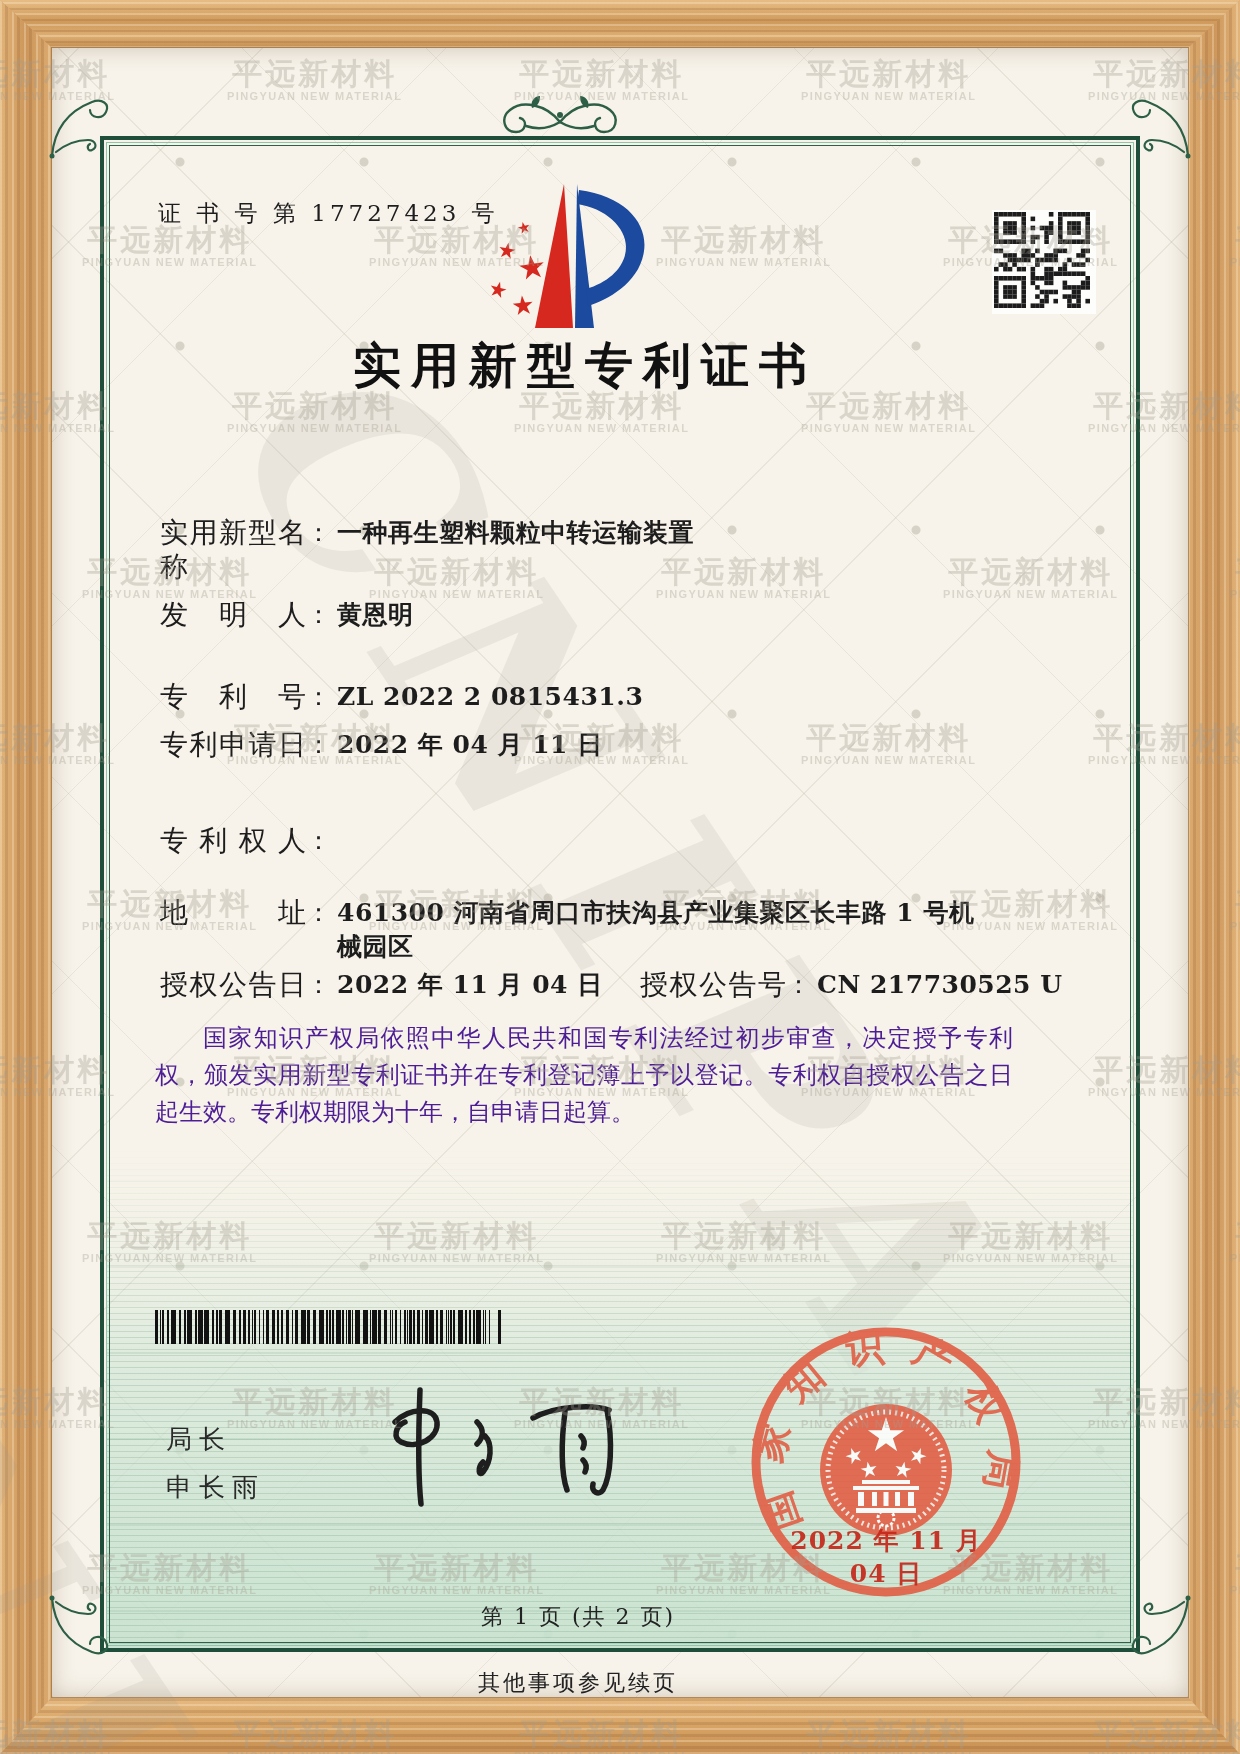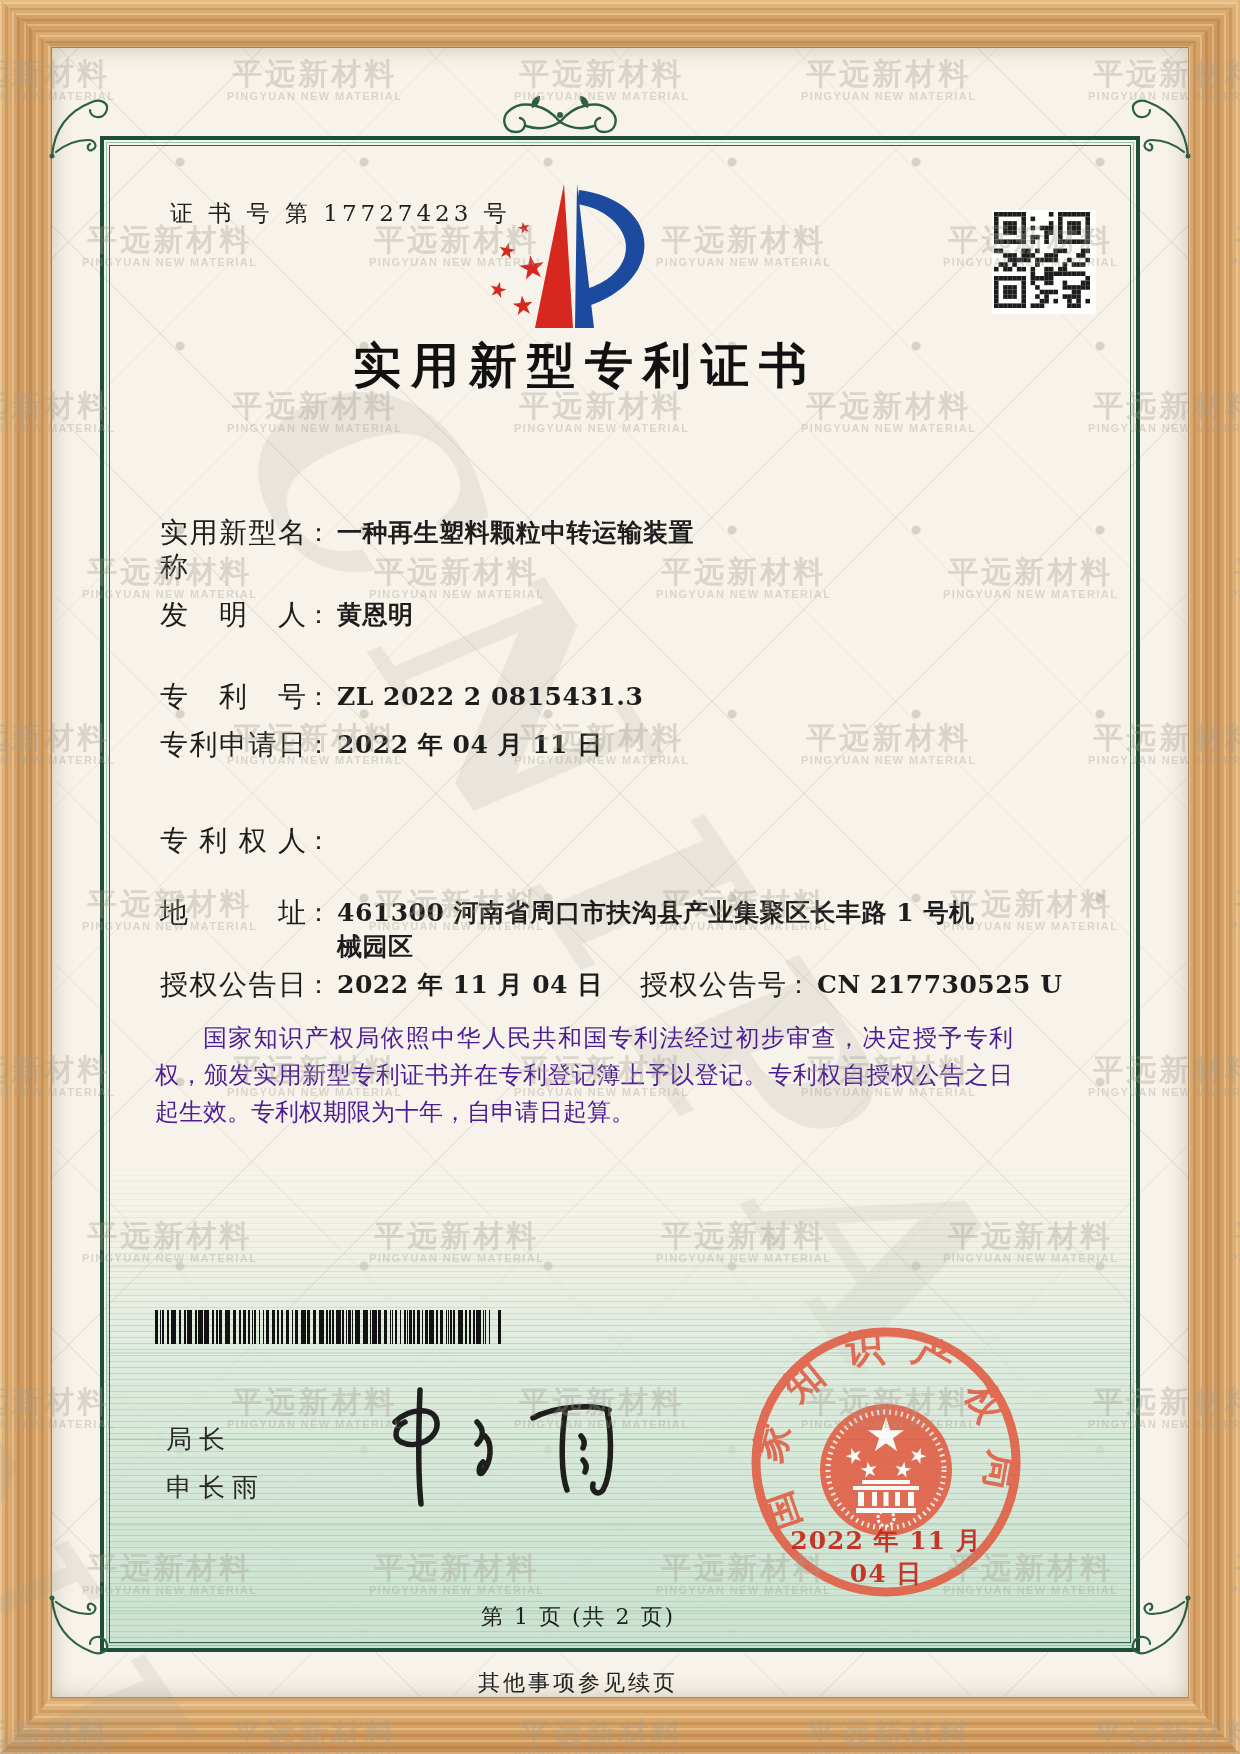--- a/index.html
+++ b/index.html
@@ -50,21 +50,21 @@
   #wmLayer{position:absolute;z-index:8;inset:0;pointer-events:none;}
   .wm{position:absolute;text-align:center;color:#a39d90;opacity:.34;white-space:nowrap;
       font-family:"Liberation Sans","DejaVu Sans",sans-serif;}
   .wm-cn{font-size:30px;font-weight:700;letter-spacing:3px;line-height:32px;}
   .wm-en{font-size:11px;font-weight:700;letter-spacing:1.4px;line-height:13px;}
   .big-wm{position:absolute;z-index:2;font-family:"DejaVu Serif","Liberation Serif",serif;
       font-style:italic;font-weight:700;font-size:260px;letter-spacing:48px;
       color:rgba(158,151,138,.15);transform-origin:left top;white-space:nowrap;pointer-events:none;}
   
   .ctext{position:absolute;z-index:5;color:#1d1d1d;}
-  .cert-no{left:170px;top:198px;font-size:23px;letter-spacing:4px;}
+  .cert-no{left:158px;top:198px;font-size:23px;letter-spacing:4px;}
   .title{left:0;top:334px;width:1240px;text-align:center;transform:translateX(-35px);
          font-size:48px;font-weight:700;letter-spacing:10px;color:#111;}
   .frow{position:absolute;z-index:5;left:160px;display:flex;align-items:flex-start;
         font-size:25px;color:#1d1d1d;line-height:34px;}
   .flabel{display:inline-block;width:146px;font-size:28px;text-align:justify;text-align-last:justify;}
   .fcolon{margin:0 6px 0 0;}
   .fvalue{letter-spacing:.5px;font-weight:bold;}
   .addr .fvalue{width:660px;}
   .grant-right{left:640px;}
   .paras{position:absolute;z-index:5;left:155px;top:1020px;width:858px;

